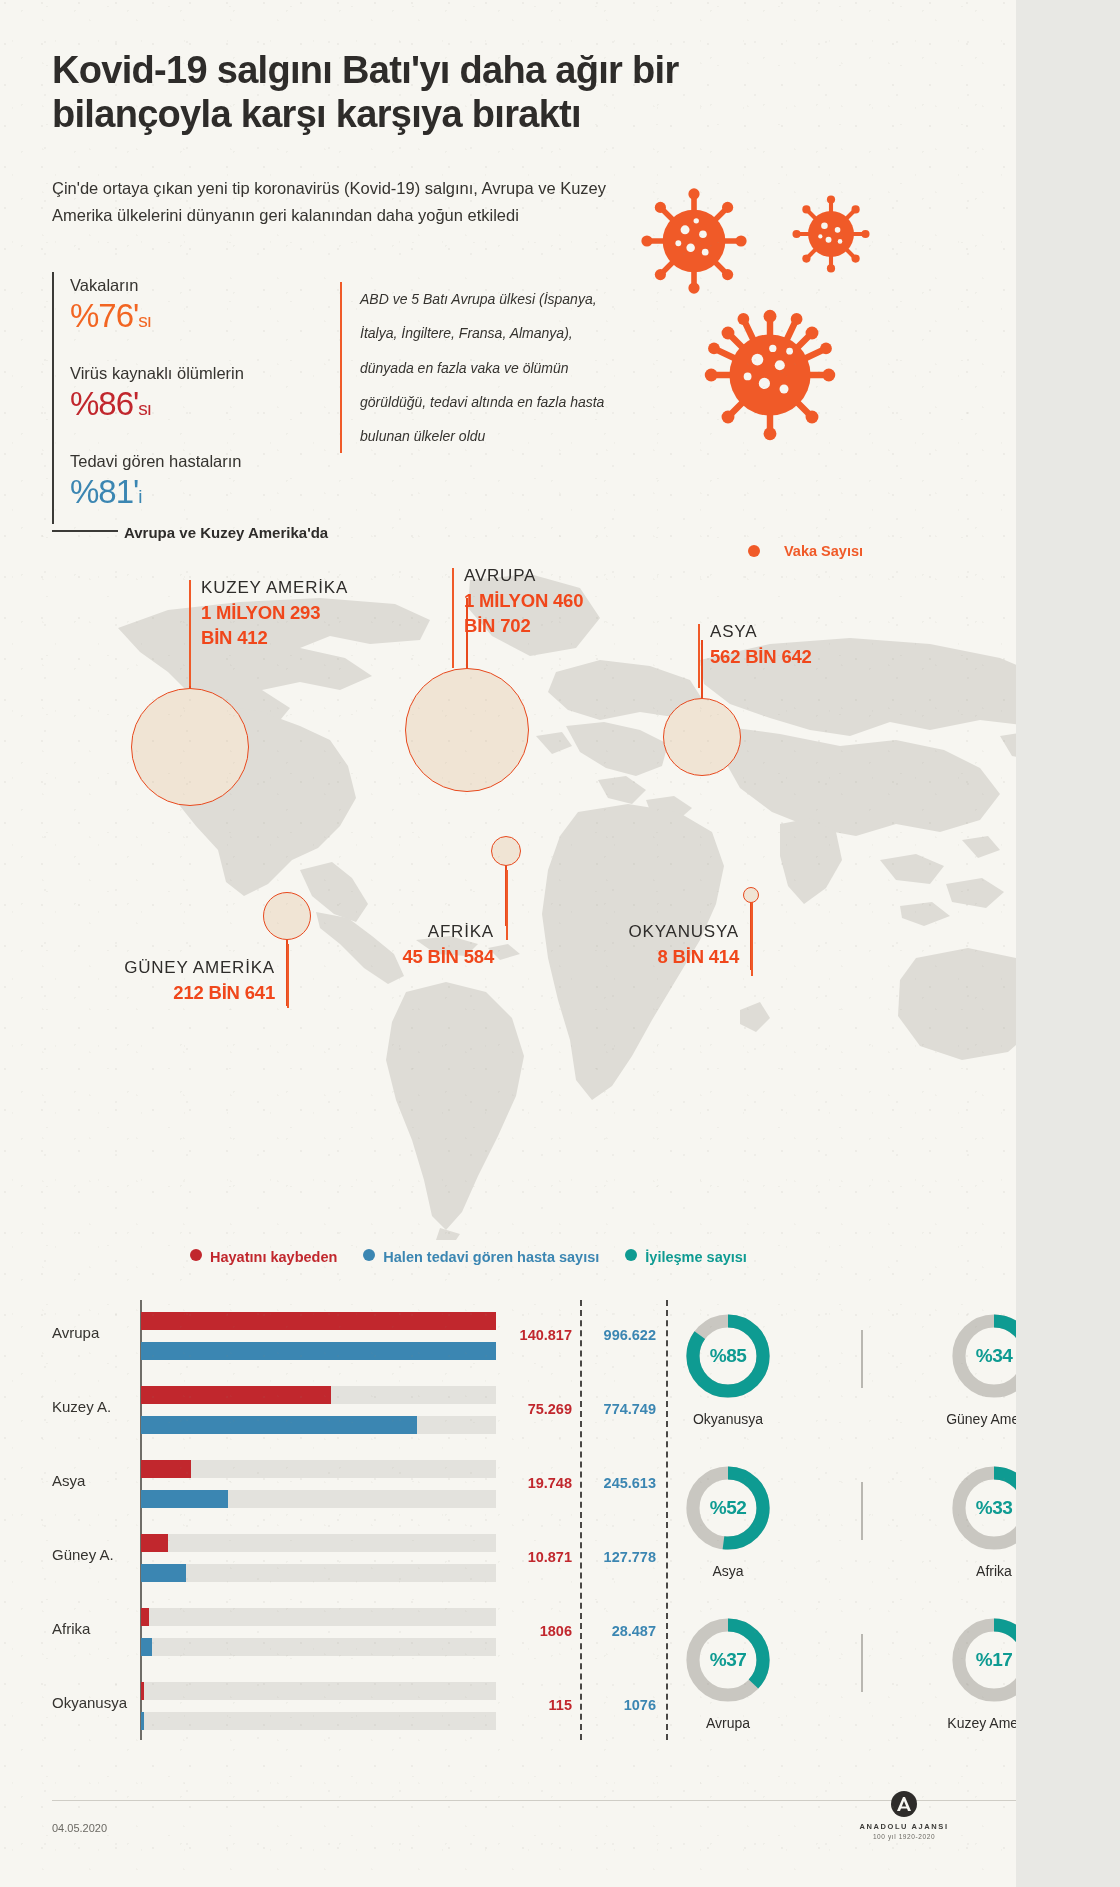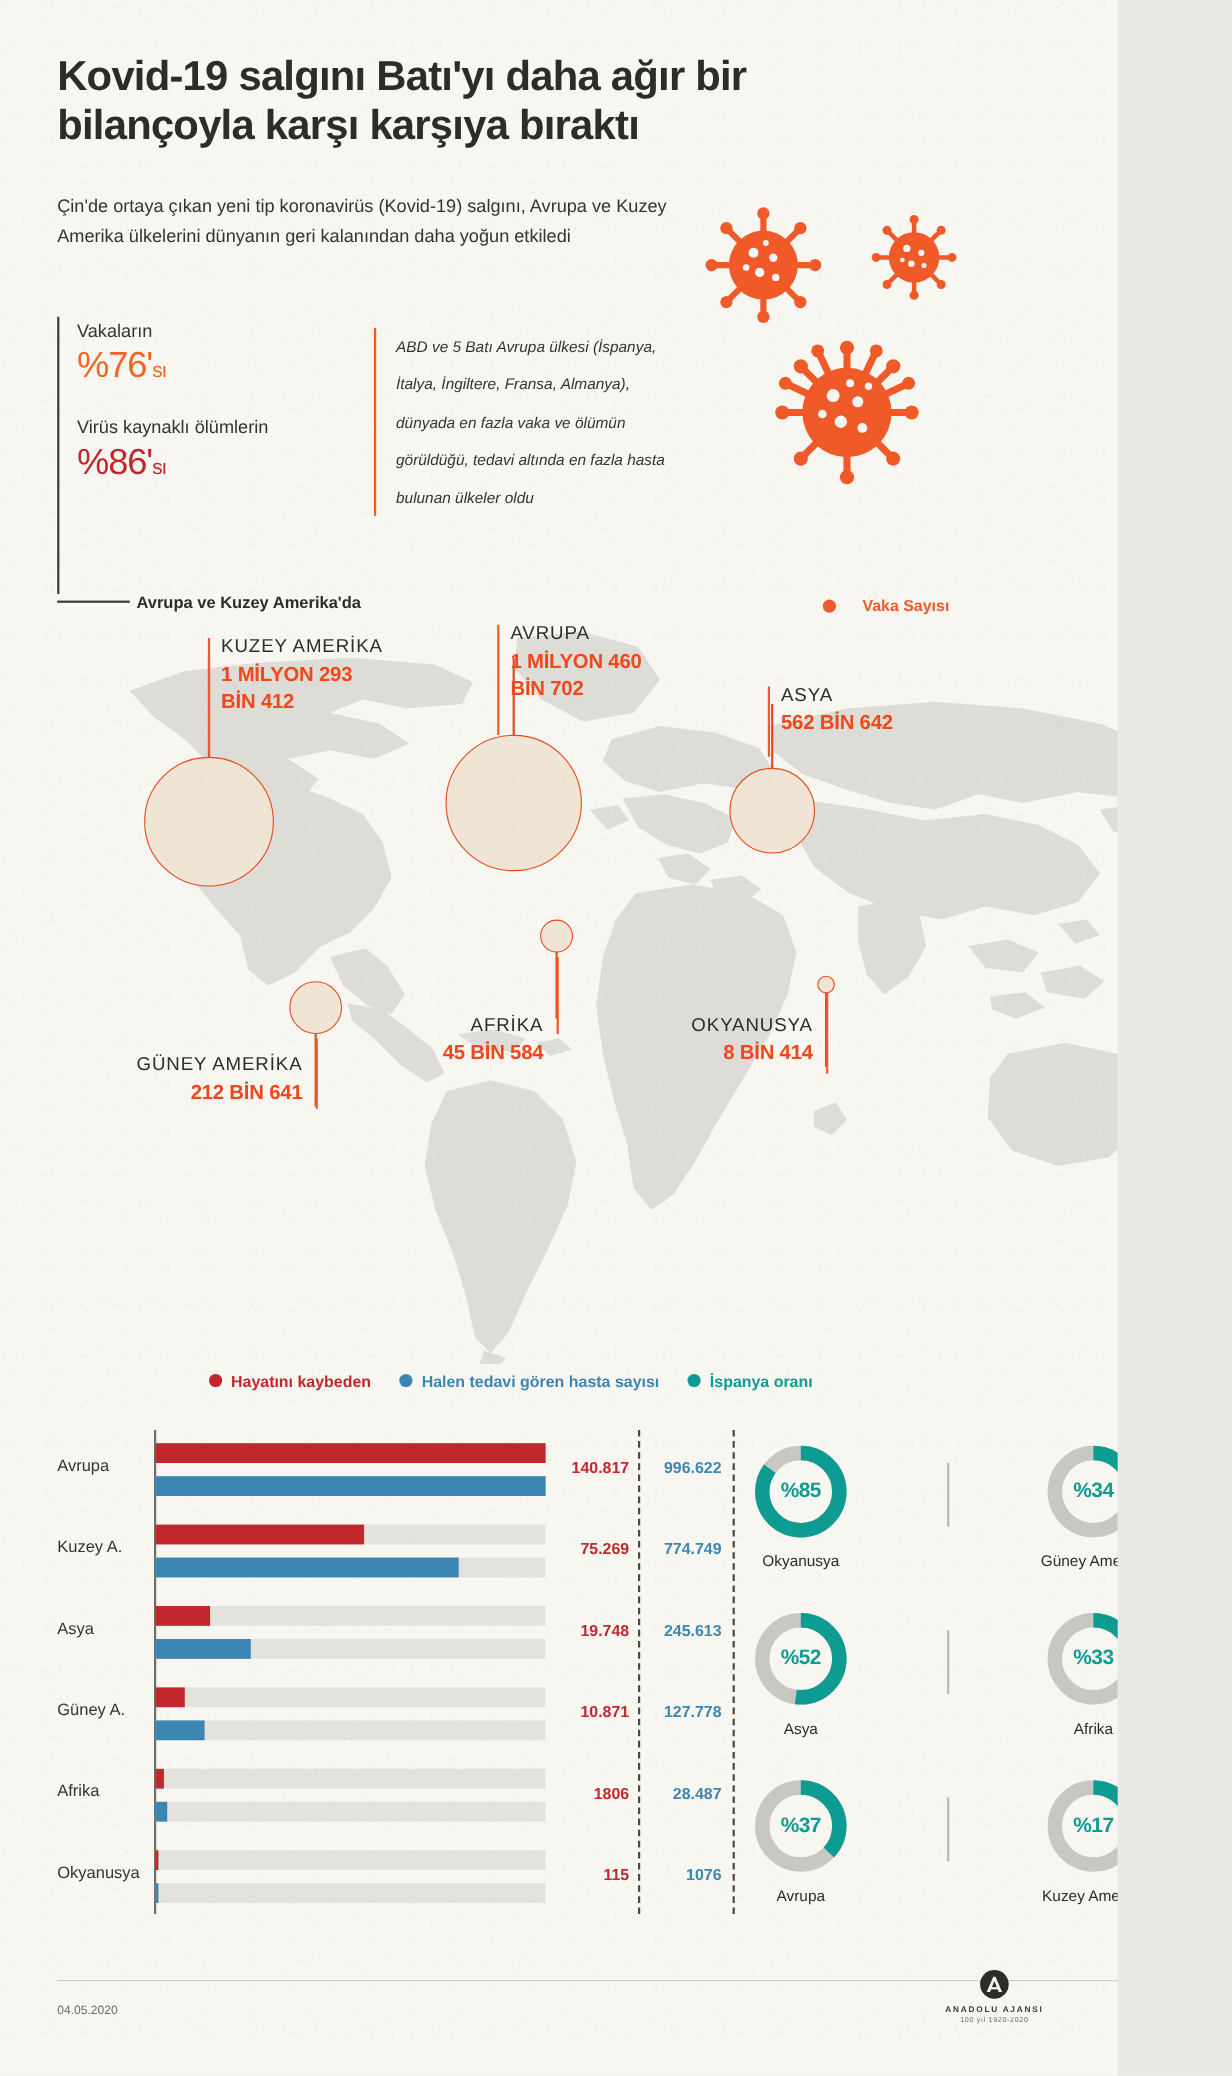--- a/index.html
+++ b/index.html
@@ -36,21 +36,21 @@
   }
   .subtitle{
     position:absolute; left:52px; top:175px; width:600px;
     font-size:16.5px; line-height:1.62; color:#35332f;
   }
 
   
   .virus{ position:absolute; z-index:5; }
 
   
-  .stats{ position:absolute; left:52px; top:288px; width:560px; height:260px; }
+  .stats{ position:absolute; left:52px; top:272px; width:560px; height:260px; }
   .stats-rule{
     position:absolute; left:0; top:0; width:2px; height:252px; background:#3b3a37;
   }
   .stats-rule-foot{
     position:absolute; left:0; bottom:0; width:66px; height:2px; background:#3b3a37;
   }
   .stat{ position:absolute; left:18px; }
   .stat .lbl{ font-size:16.5px; color:#35332f; }
   .stat .big{ font-weight:normal; letter-spacing:-1px; line-height:1; margin-top:4px; }
   .stat .big .num{ font-size:33px; }
@@ -270,20 +270,26 @@
       </div>
     </div>
 
     <div class="stat" style="top:92px;">
       <div class="lbl">Virüs kaynaklı ölümlerin</div>
       <div class="big" style="color:#c1272d;">
         <span class="num">%86'</span><span class="suf">sı</span>
       </div>
     </div>
 
+    <div class="stat" style="top:180px;">
+      <div class="lbl">Tedavi gören hastaların</div>
+      <div class="big" style="color:#3b86b2;">
+        <span class="num">%81'</span><span class="suf">i</span>
+      </div>
+    </div>
 
     <div class="stat-caption">Avrupa ve Kuzey Amerika'da</div>
 
     <div class="note">
       <div>ABD ve 5 Batı Avrupa ülkesi (İspanya,</div>
       <div>İtalya, İngiltere, Fransa, Almanya),</div>
       <div>dünyada en fazla vaka ve ölümün</div>
       <div>görüldüğü, tedavi altında en fazla hasta</div>
       <div>bulunan ülkeler oldu</div>
     </div>
@@ -436,21 +442,21 @@
     <span class="it">
       <span class="dot" style="background:#c1272d;"></span>
       <span style="color:#c1272d;">Hayatını kaybeden</span>
     </span>
     <span class="it">
       <span class="dot" style="background:#3b86b2;"></span>
       <span style="color:#3b86b2;">Halen tedavi gören hasta sayısı</span>
     </span>
     <span class="it">
       <span class="dot" style="background:#0e9b92;"></span>
-      <span style="color:#0e9b92;">İspanya oranı</span>
+      <span style="color:#0e9b92;">İyileşme sayısı</span>
     </span>
   </div>
 
   <div class="chart">
     <div class="chart-axis"></div>
     <div class="dash" style="left:528px;"></div>
     <div class="dash" style="left:614px;"></div>
 
     <div class="brow" style="top:10px;">
       <div class="rlbl">Avrupa</div>

